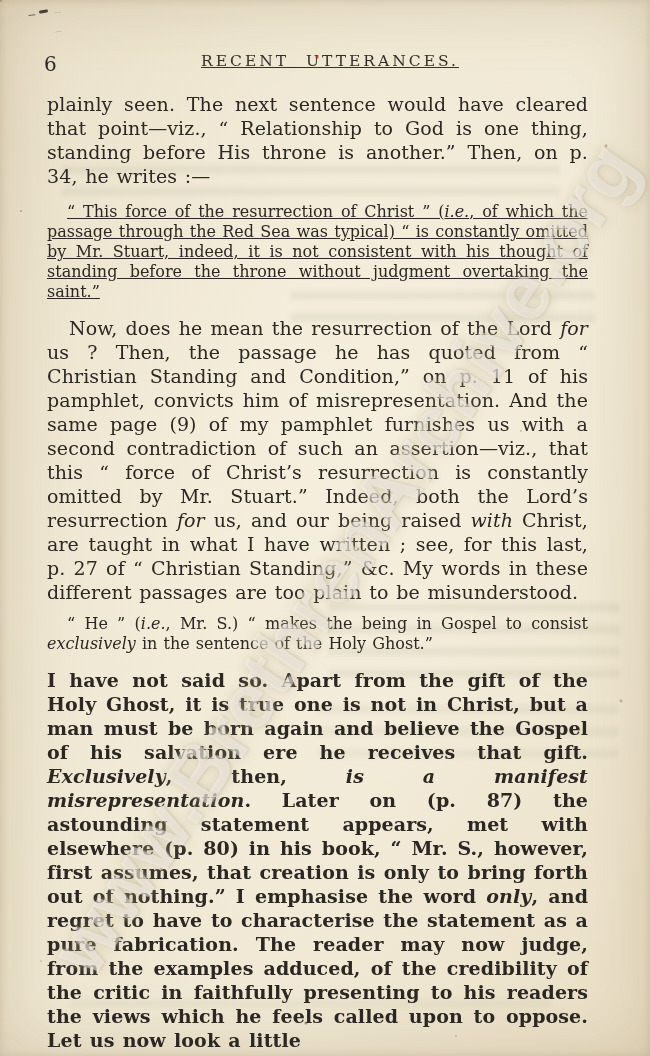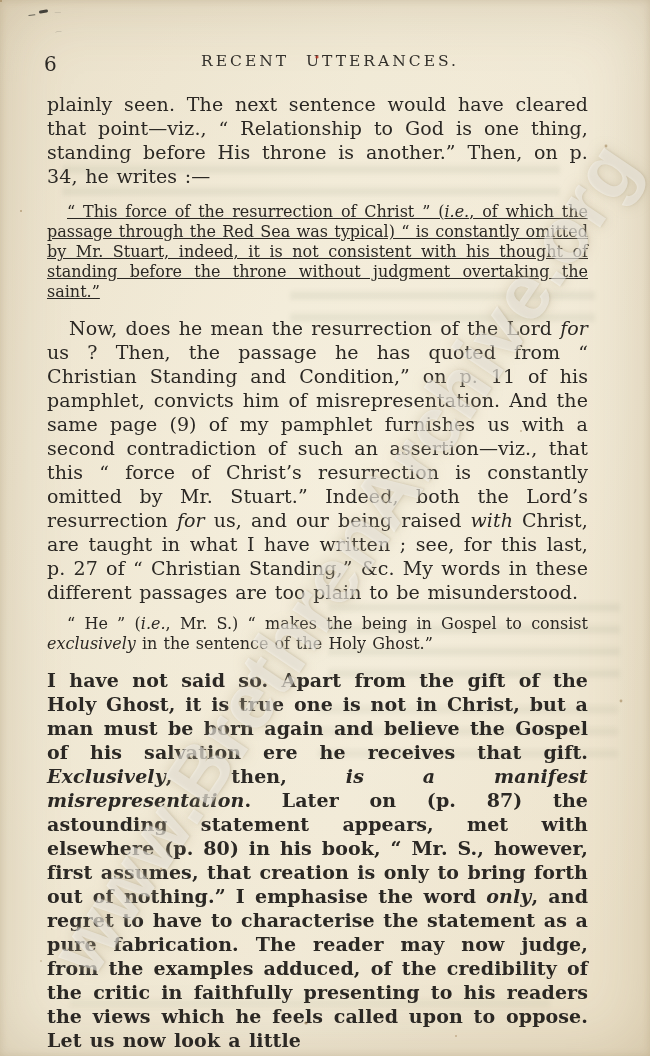--- a/index.html
+++ b/index.html
@@ -13,21 +13,21 @@
       linear-gradient(110deg, #e9dfc8 0%, #efe7d2 38%, #f0e8d4 62%, #eadfc6 100%);
     box-shadow: inset 0 0 70px rgba(121,97,52,0.22), inset 0 0 8px rgba(121,97,52,0.18);
     font-family:"DejaVu Serif","Liberation Serif",serif;
     color:#2b2824;
   }
   
   .header{position:absolute;top:52px;left:0;right:0;height:26px;}
   .page-number{position:absolute;left:44px;top:0;font-size:20px;letter-spacing:1px;}
   .running-title{
     text-align:center;font-size:15.5px;letter-spacing:3px;word-spacing:9px;
-    padding-left:10px;color:#32302b;
+    padding-left:10px;color:#32302b;text-decoration:underline;
   }
   
   .column{position:absolute;left:47px;top:92px;width:541px;z-index:1;}
   p{margin:0;}
   .body-para{
     font-size:19px;line-height:24px;text-align:justify;
     word-spacing:1.5px;letter-spacing:0.1px;
   }
   .indent{text-indent:22px;}
   .bquote{

